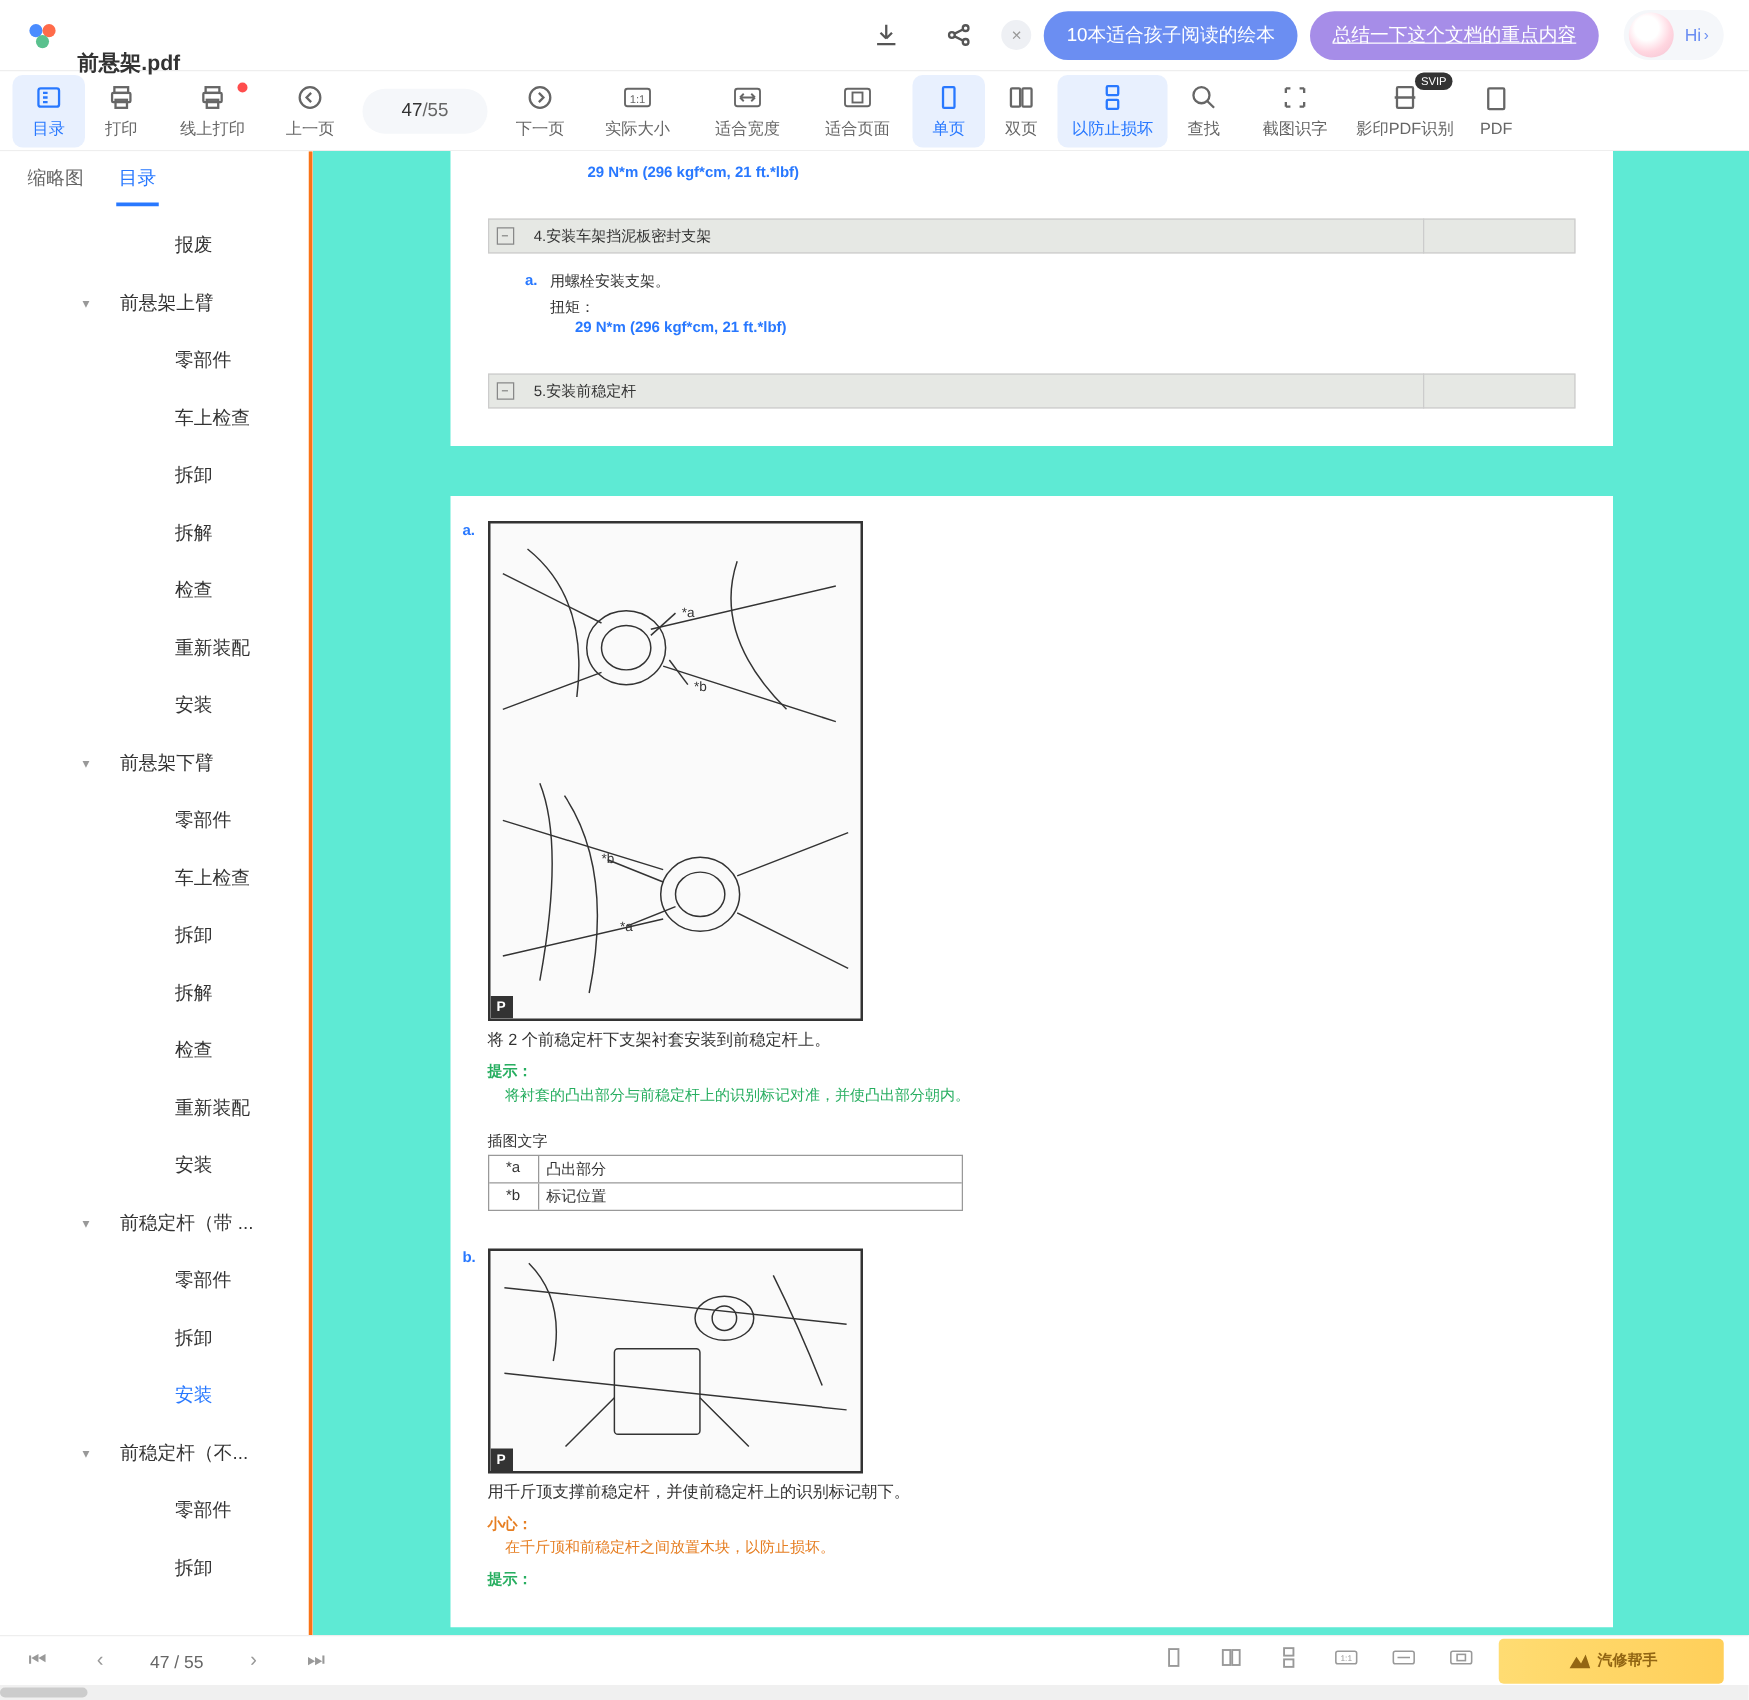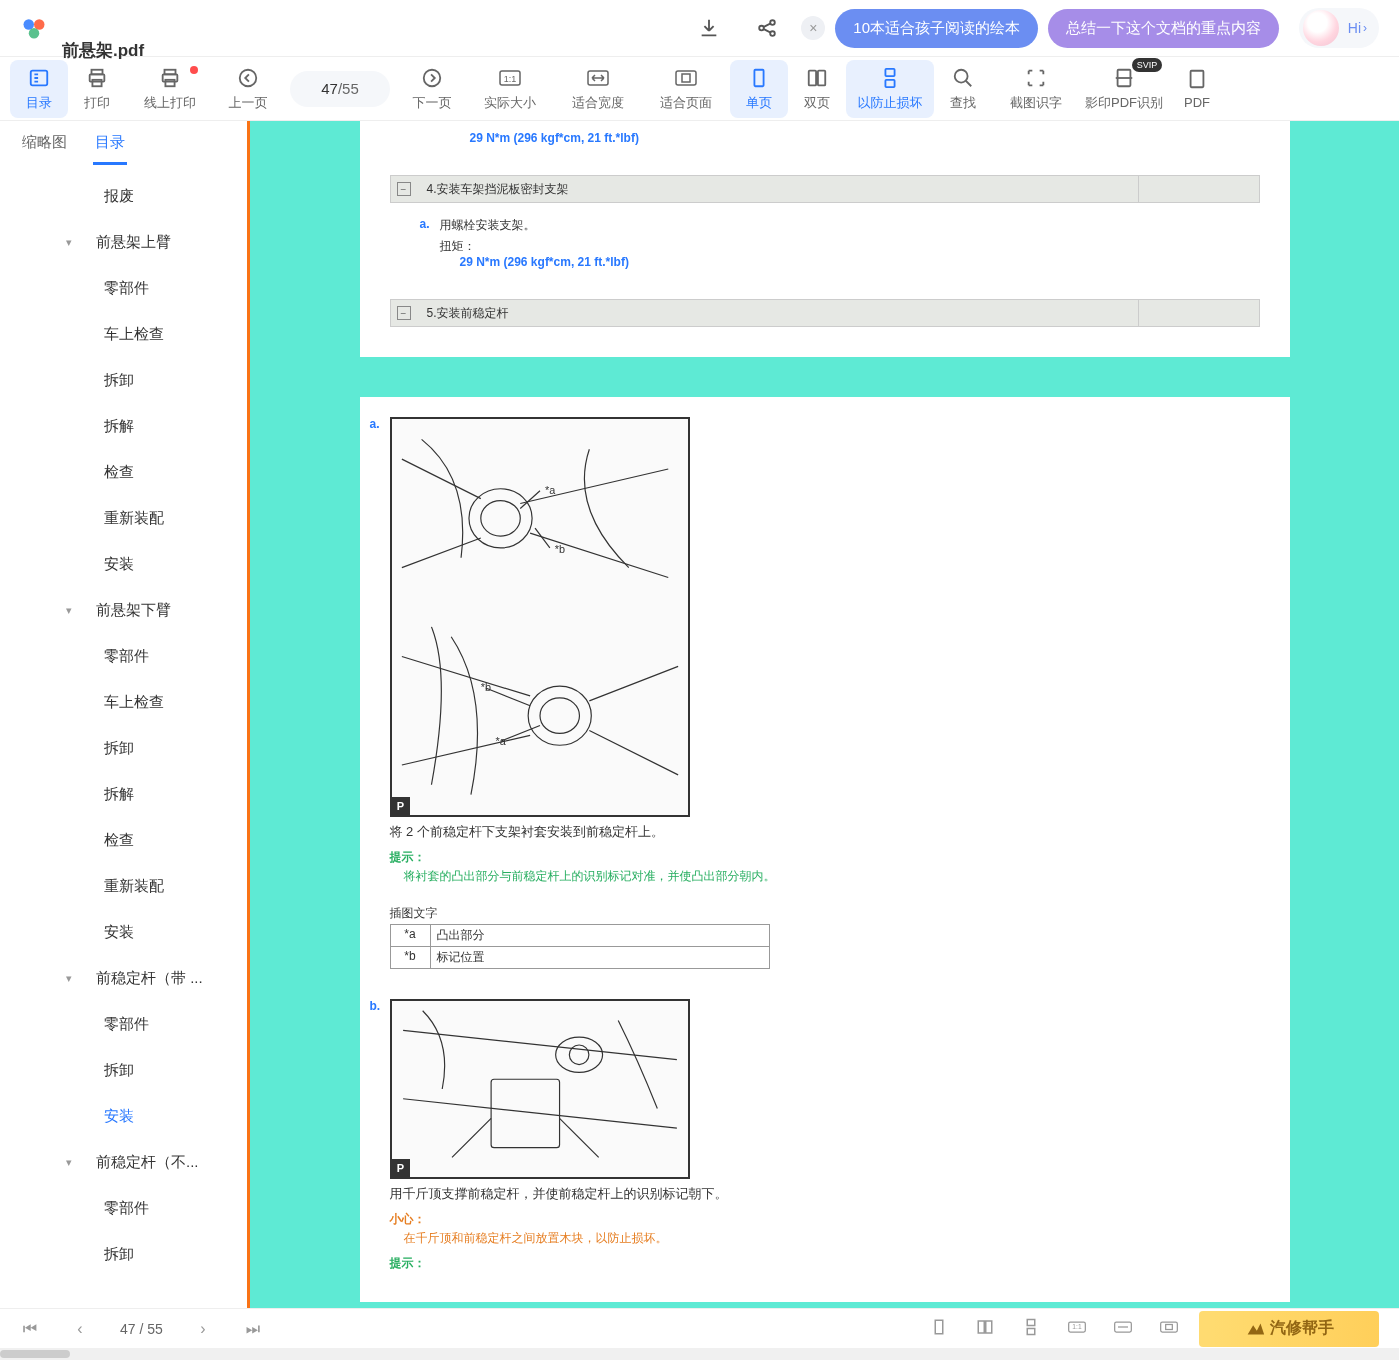--- a/index.html
+++ b/index.html
@@ -9,21 +9,21 @@
 
 .header { height: 57px; display: flex; align-items: center; padding: 0 20px; border-bottom: 1px solid #eee; }
 .logo { width: 28px; height: 28px; margin-right: 14px; }
 .doc-title { font-size: 17px; font-weight: 600; color: #333; flex: 0 0 auto; margin-top: 44px; }
 .header-spacer { flex: 1; }
 .header-actions { display: flex; align-items: center; gap: 30px; margin-right: 20px; }
 .icon-btn { width: 28px; height: 28px; display: flex; align-items: center; justify-content: center; cursor: pointer; color: #555; }
 .chip-close { width: 24px; height: 24px; border-radius: 50%; background: #eef0f4; display: flex; align-items: center; justify-content: center; color: #999; font-size: 14px; cursor: pointer; margin-right: 10px; }
 .chip { padding: 10px 18px; border-radius: 22px; font-size: 15px; color: #fff; cursor: pointer; }
 .chip1 { background: #6b8ef2; margin-right: 10px; }
-.chip2 { background: #a68de8; }
+.chip2 { background: #a68de8; text-decoration: underline; }
 .avatar-bubble { width: 80px; height: 40px; background: #f5f7fa; border-radius: 20px; display: flex; align-items: center; justify-content: flex-end; padding-right: 12px; margin-left: 20px; position: relative; }
 .avatar-img { width: 36px; height: 36px; border-radius: 50%; background: radial-gradient(circle at 40% 35%, #fff 30%, #ffd6e0 60%, #f2c0d0 100%); position: absolute; left: 4px; top: 2px; }
 .hi { color: #6b8ef2; font-size: 14px; margin-right: 2px; }
 .hi-arrow { color: #6b8ef2; font-size: 12px; }
 
 
 .toolbar { height: 64px; display: flex; align-items: center; padding: 0 10px; border-bottom: 1px solid #eee; gap: 0; }
 .tool { display: flex; flex-direction: column; align-items: center; justify-content: center; width: 68px; height: 58px; border-radius: 8px; cursor: pointer; position: relative; }
 .tool.wide { width: 88px; }
 .tool.narrow { width: 58px; }
@@ -40,21 +40,21 @@
 .main { flex: 1; display: flex; overflow: hidden; }
 
 
 .sidebar { width: 250px; background: #fff; border-right: 3px solid #f97316; display: flex; flex-direction: column; overflow: hidden; }
 .sb-tabs { height: 46px; display: flex; align-items: center; padding: 0 20px; gap: 24px; border-bottom: 1px solid transparent; }
 .sb-tab { font-size: 15px; color: #666; cursor: pointer; padding: 10px 2px; border-bottom: 3px solid transparent; }
 .sb-tab.active { color: #2878ff; border-bottom-color: #2878ff; }
 .sb-list { flex: 1; overflow-y: auto; padding-top: 6px; }
 .sb-item { height: 46px; display: flex; align-items: center; padding-left: 120px; font-size: 15px; color: #333; cursor: pointer; position: relative; }
 .sb-item.l1 { padding-left: 96px; font-weight: 400; }
-.sb-item.l2 { padding-left: 104px; }
+.sb-item.l2 { padding-left: 104px; margin-left: 36px; }
 .sb-item.current { color: #2878ff; }
 .sb-caret { position: absolute; left: 66px; color: #999; font-size: 11px; }
 
 
 .viewer { flex: 1; background: #5eead4; overflow-y: auto; display: flex; flex-direction: column; align-items: center; padding: 0; }
 .page { width: 930px; background: #fff; margin-bottom: 40px; padding: 0 30px 30px 30px; }
 .page:first-child { padding-top: 10px; }
 .torque { color: #2878ff; font-size: 12px; font-weight: 600; margin-left: 80px; }
 .step-bar { height: 28px; background: #e6e8e4; border: 1px solid #ccc; display: flex; align-items: center; padding-left: 6px; font-size: 12px; color: #333; margin-top: 30px; position: relative; }
 .step-bar::after { content: ""; position: absolute; right: 0; top: -1px; bottom: -1px; width: 120px; border-left: 1px solid #ccc; }
@@ -82,21 +82,21 @@
 .sec-a { position: relative; margin-top: 20px; }
 .sec-b { position: relative; margin-top: 30px; }
 
 
 .footer { height: 40px; border-top: 1px solid #eee; display: flex; align-items: center; padding: 0 20px; background: #fff; }
 .f-nav { display: flex; align-items: center; gap: 30px; }
 .f-icon { color: #999; cursor: pointer; font-size: 16px; width: 20px; text-align: center; }
 .f-page { font-size: 14px; color: #666; }
 .f-spacer { flex: 1; }
 .f-tools { display: flex; align-items: center; gap: 26px; margin-right: 20px; }
-.watermark { width: 180px; height: 36px; background: linear-gradient(90deg, #ffd966, #ffcc4d); border-radius: 4px; display: flex; align-items: center; justify-content: center; color: #8a5a00; font-size: 16px; font-weight: bold; opacity: 0.92; }
+.watermark { width: 180px; height: 36px; background: linear-gradient(90deg, #ffd966, #ffcc4d); border-radius: 4px; display: flex; align-items: center; justify-content: center; color: #8a5a00; font-size: 12px; font-weight: bold; opacity: 0.92; }
 .scrollbar-thin { height: 12px; background: #f0f0f0; position: relative; }
 .scrollbar-thumb { position: absolute; left: 0; top: 2px; height: 8px; width: 70px; background: #ccc; border-radius: 4px; }
 </style>
 </head>
 <body>
 
 <div class="app">
 
   <div class="header">
     <svg class="logo" viewBox="0 0 32 32">

